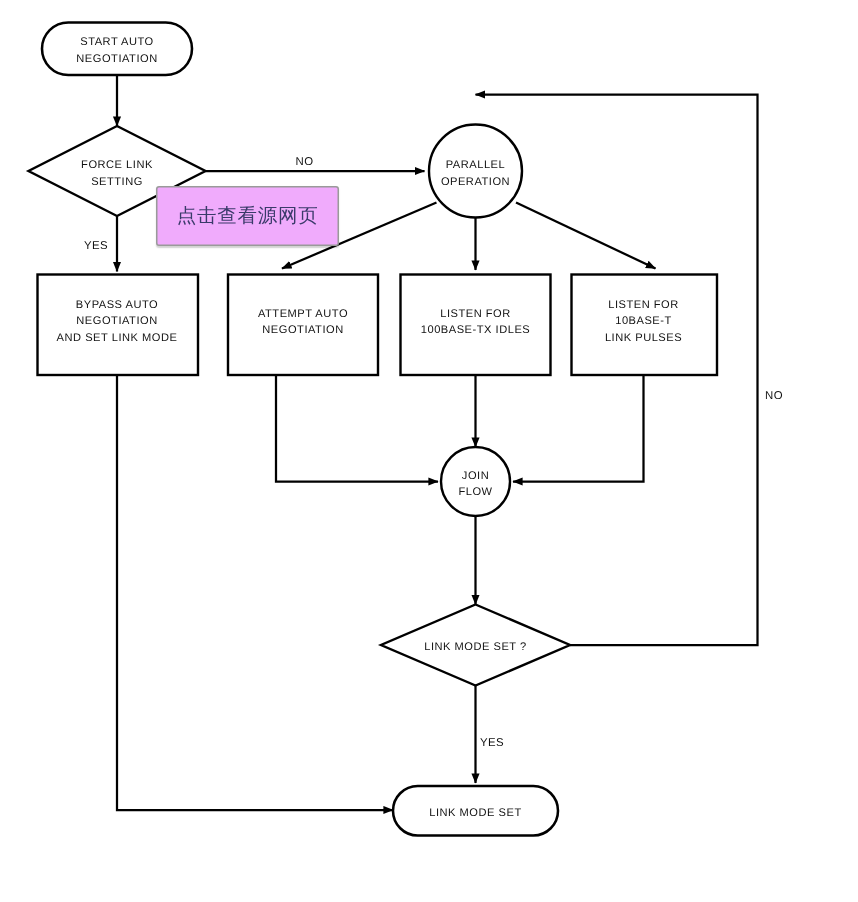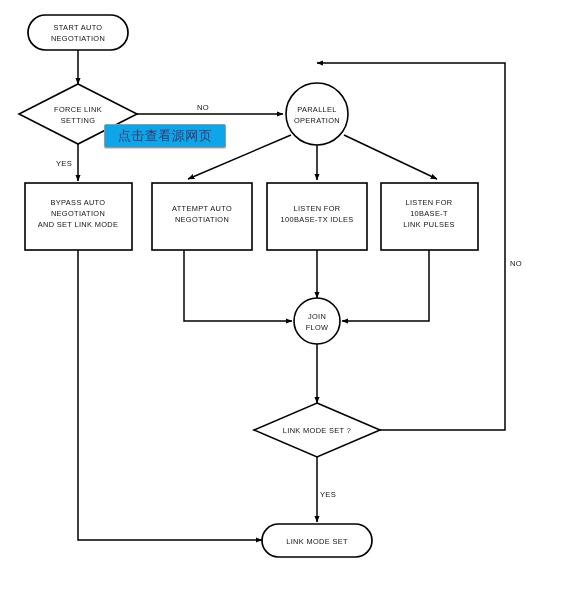--- a/index.html
+++ b/index.html
@@ -50,23 +50,23 @@
     font-family: "Liberation Sans", sans-serif;
     font-size: 7.6px;
     fill: #111111;
     letter-spacing: 0.3px;
   }
   .tooltip-overlay {
     position: absolute;
     left: 104px;
     top: 124px;
     width: 122px;
-    height: 24px;
+    height: 40px;
     box-sizing: border-box;
-    background: #0ea5e9;
+    background: #f0abfc;
     border: 1px solid #9a9a9a;
     border-radius: 2px;
     display: flex;
     align-items: center;
     justify-content: center;
     box-shadow: 0 1px 1px rgba(0,0,0,0.18);
   }
   .tooltip-text {
     font-family: "DejaVu Sans", sans-serif;
     font-size: 13px;

